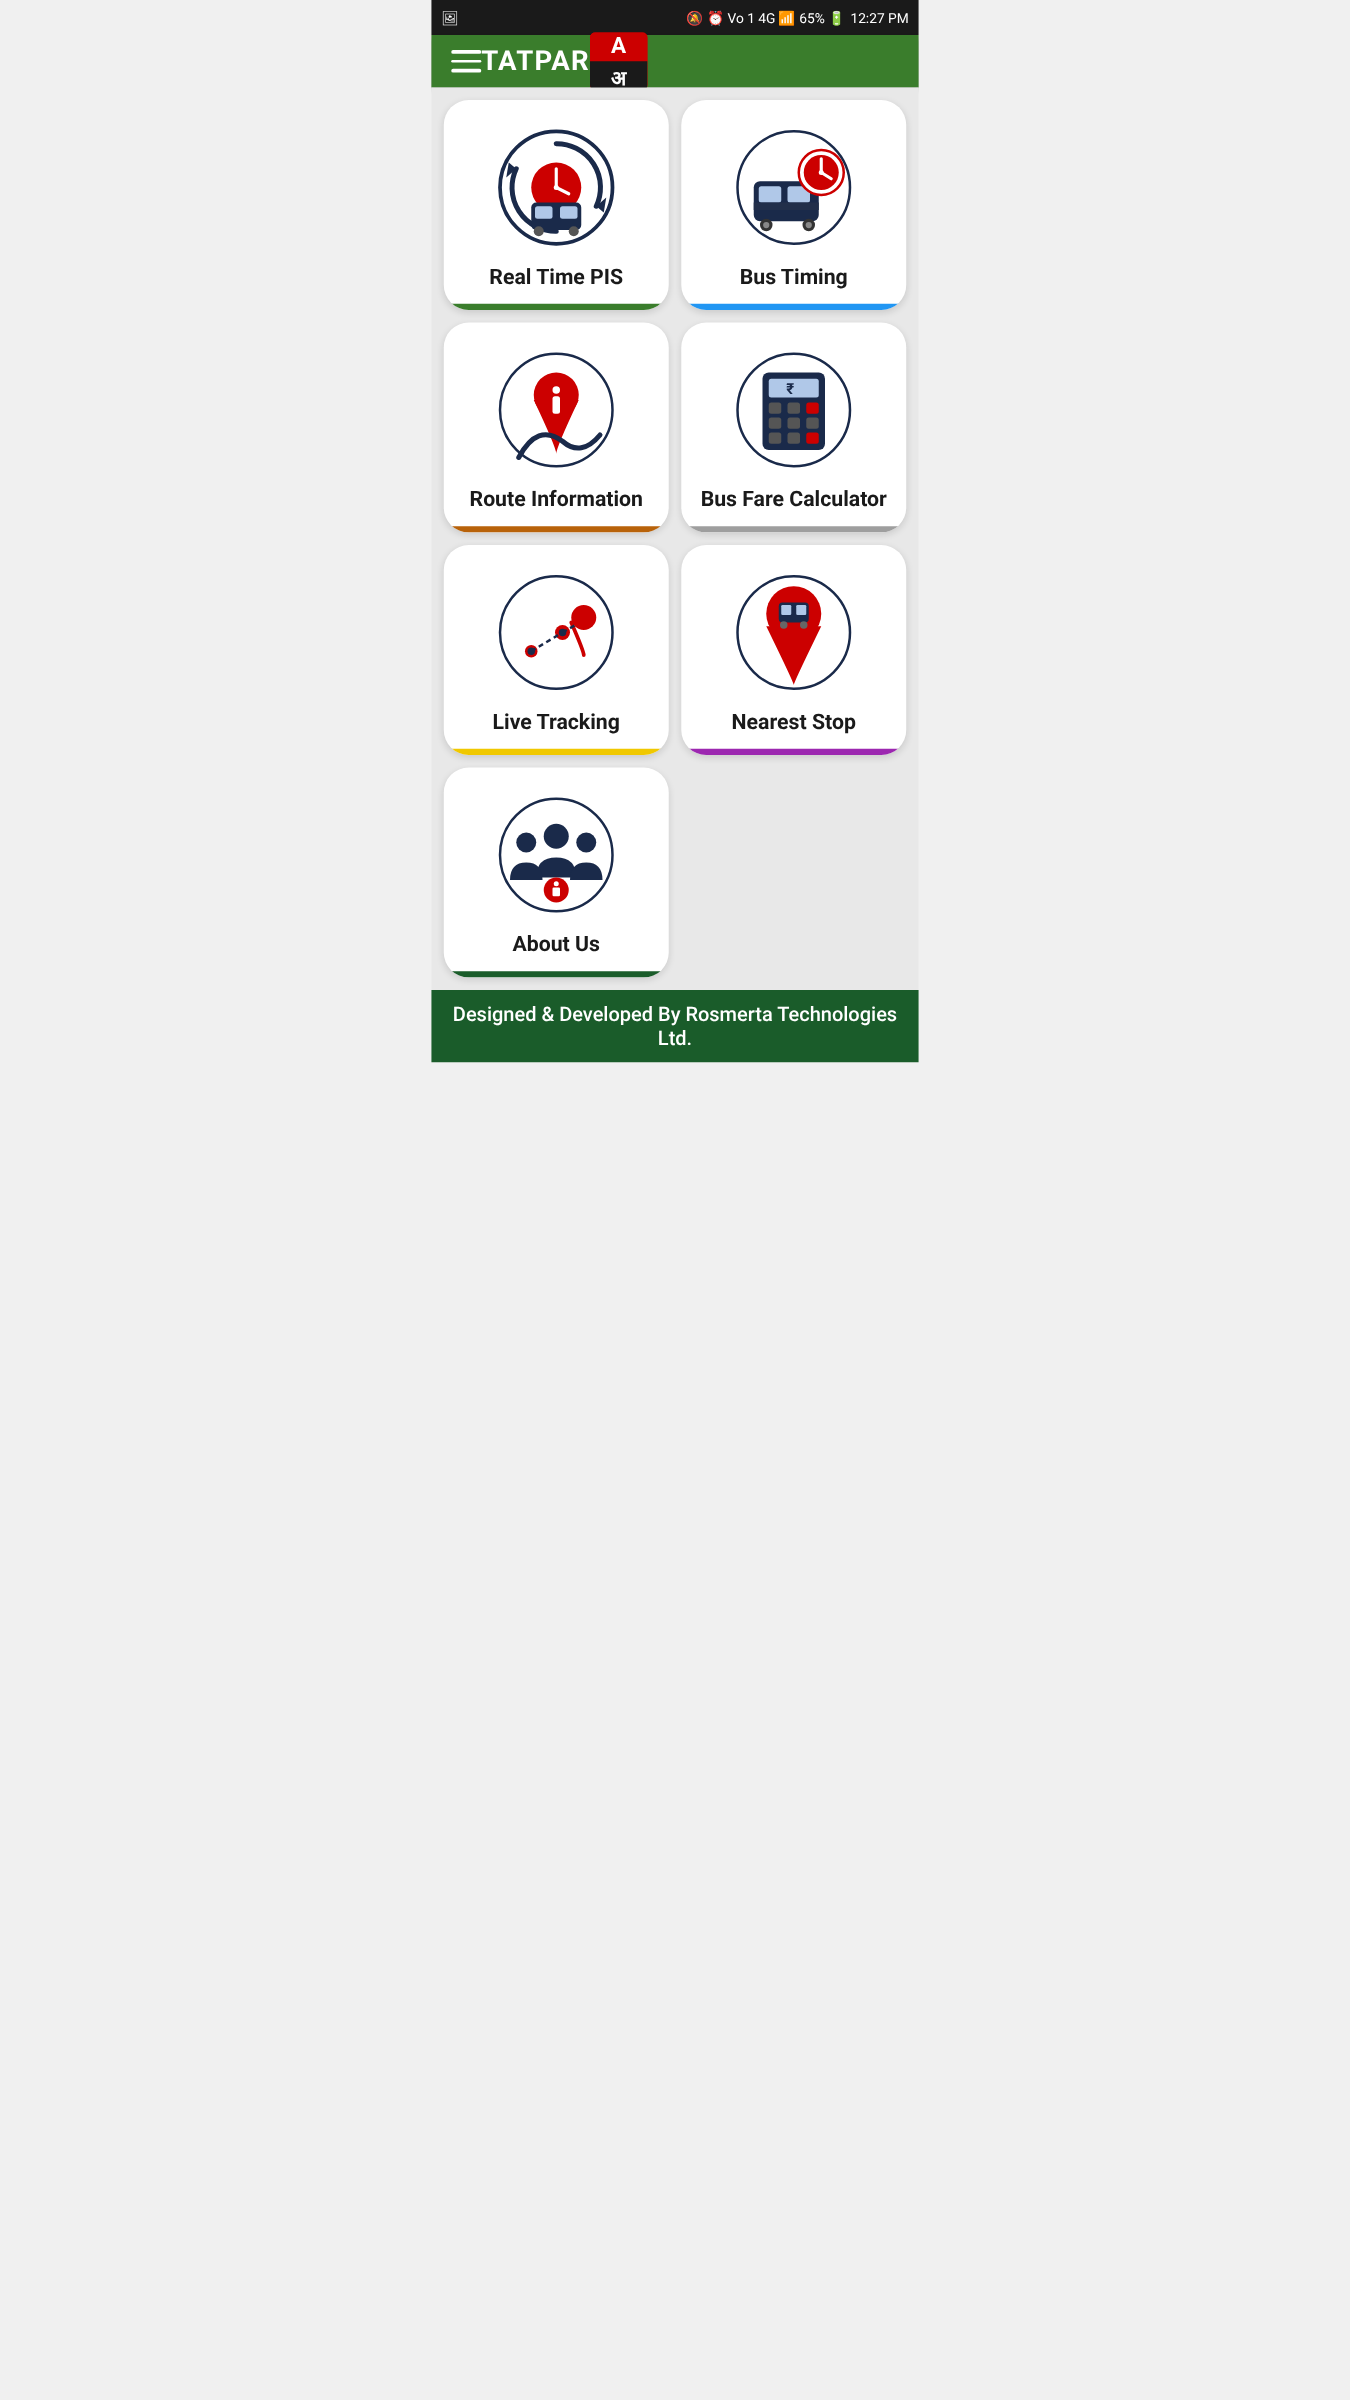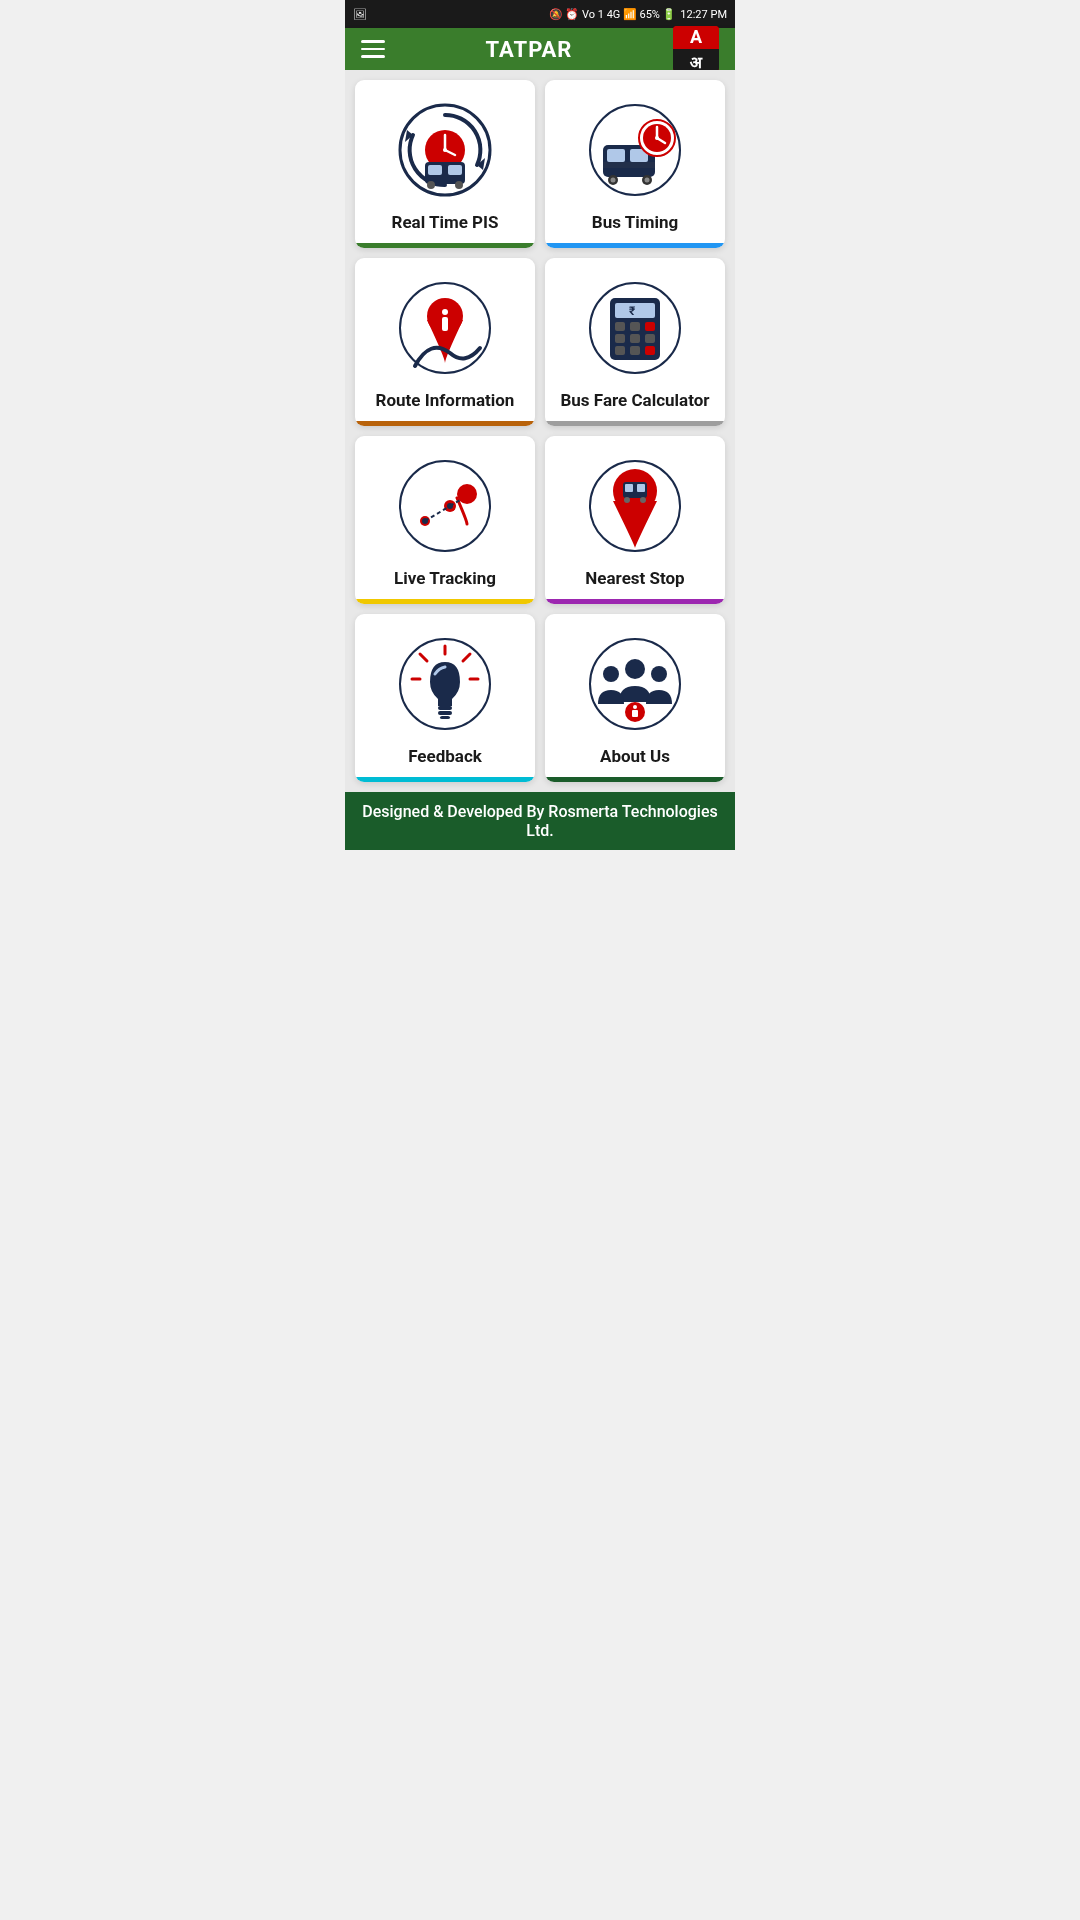--- a/index.html
+++ b/index.html
@@ -39,21 +39,21 @@
       gap: 4px;
       font-size: 11px;
     }
 
     
     .app-bar {
       background: #3a7d2c;
       height: 42px;
       display: flex;
       align-items: center;
-      justify-content: space-between;
+      justify-content: flex-start;
       padding: 0 16px;
       box-shadow: 0 2px 4px rgba(0,0,0,0.3);
     }
     .hamburger {
       display: flex;
       flex-direction: column;
       gap: 5px;
       cursor: pointer;
     }
     .hamburger span {
@@ -105,21 +105,21 @@
       display: grid;
       grid-template-columns: 1fr 1fr;
       gap: 10px;
       padding: 10px;
       flex: 1;
       background: #e8e8e8;
     }
 
     .card {
       background: white;
-      border-radius: 9px;
+      border-radius: 20px;
       display: flex;
       flex-direction: column;
       align-items: center;
       justify-content: center;
       padding: 20px 10px 16px;
       cursor: pointer;
       box-shadow: 0 2px 6px rgba(0,0,0,0.12);
       position: relative;
       overflow: hidden;
       min-height: 160px;
@@ -324,42 +324,20 @@
         <rect x="38" y="26" width="24" height="16" rx="3" fill="#1a2a4a"></rect>
         <rect x="40" y="28" width="8" height="8" rx="1" fill="#b0c8e8"></rect>
         <rect x="52" y="28" width="8" height="8" rx="1" fill="#b0c8e8"></rect>
         <circle cx="42" cy="44" r="3" fill="#666"></circle>
         <circle cx="58" cy="44" r="3" fill="#666"></circle>
       </svg>
     </div>
     <span class="card-label">Nearest Stop</span>
   </div>
 
-  <div class="card card-feedback">
-    <div class="card-icon">
-      <svg viewBox="0 0 100 100" xmlns="http://www.w3.org/2000/svg">
-        <circle cx="50" cy="50" r="45" fill="none" stroke="#1a2a4a" stroke-width="2"></circle>
-
-        <line x1="50" y1="12" x2="50" y2="20" stroke="#cc0000" stroke-width="3" stroke-linecap="round"></line>
-        <line x1="75" y1="20" x2="68" y2="27" stroke="#cc0000" stroke-width="3" stroke-linecap="round"></line>
-        <line x1="25" y1="20" x2="32" y2="27" stroke="#cc0000" stroke-width="3" stroke-linecap="round"></line>
-        <line x1="83" y1="45" x2="75" y2="45" stroke="#cc0000" stroke-width="3" stroke-linecap="round"></line>
-        <line x1="17" y1="45" x2="25" y2="45" stroke="#cc0000" stroke-width="3" stroke-linecap="round"></line>
-
-        <path d="M35 48 Q35 28 50 28 Q65 28 65 48 Q65 58 57 65 L57 72 L43 72 L43 65 Q35 58 35 48Z" fill="#1a2a4a"></path>
-
-        <path d="M40 40 Q44 34 50 33" stroke="#b0c8e8" stroke-width="3" fill="none" stroke-linecap="round"></path>
-
-        <rect x="43" y="72" width="14" height="4" rx="2" fill="#1a2a4a"></rect>
-        <rect x="43" y="77" width="14" height="4" rx="2" fill="#1a2a4a"></rect>
-        <rect x="45" y="82" width="10" height="3" rx="2" fill="#1a2a4a"></rect>
-      </svg>
-    </div>
-    <span class="card-label">Feedback</span>
-  </div>
 
   <div class="card card-about">
     <div class="card-icon">
       <svg viewBox="0 0 100 100" xmlns="http://www.w3.org/2000/svg">
         <circle cx="50" cy="50" r="45" fill="none" stroke="#1a2a4a" stroke-width="2"></circle>
 
         <circle cx="50" cy="35" r="10" fill="#1a2a4a"></circle>
         <path d="M34 68 Q34 52 50 52 Q66 52 66 68" fill="#1a2a4a"></path>
 
         <circle cx="26" cy="40" r="8" fill="#1a2a4a"></circle>

